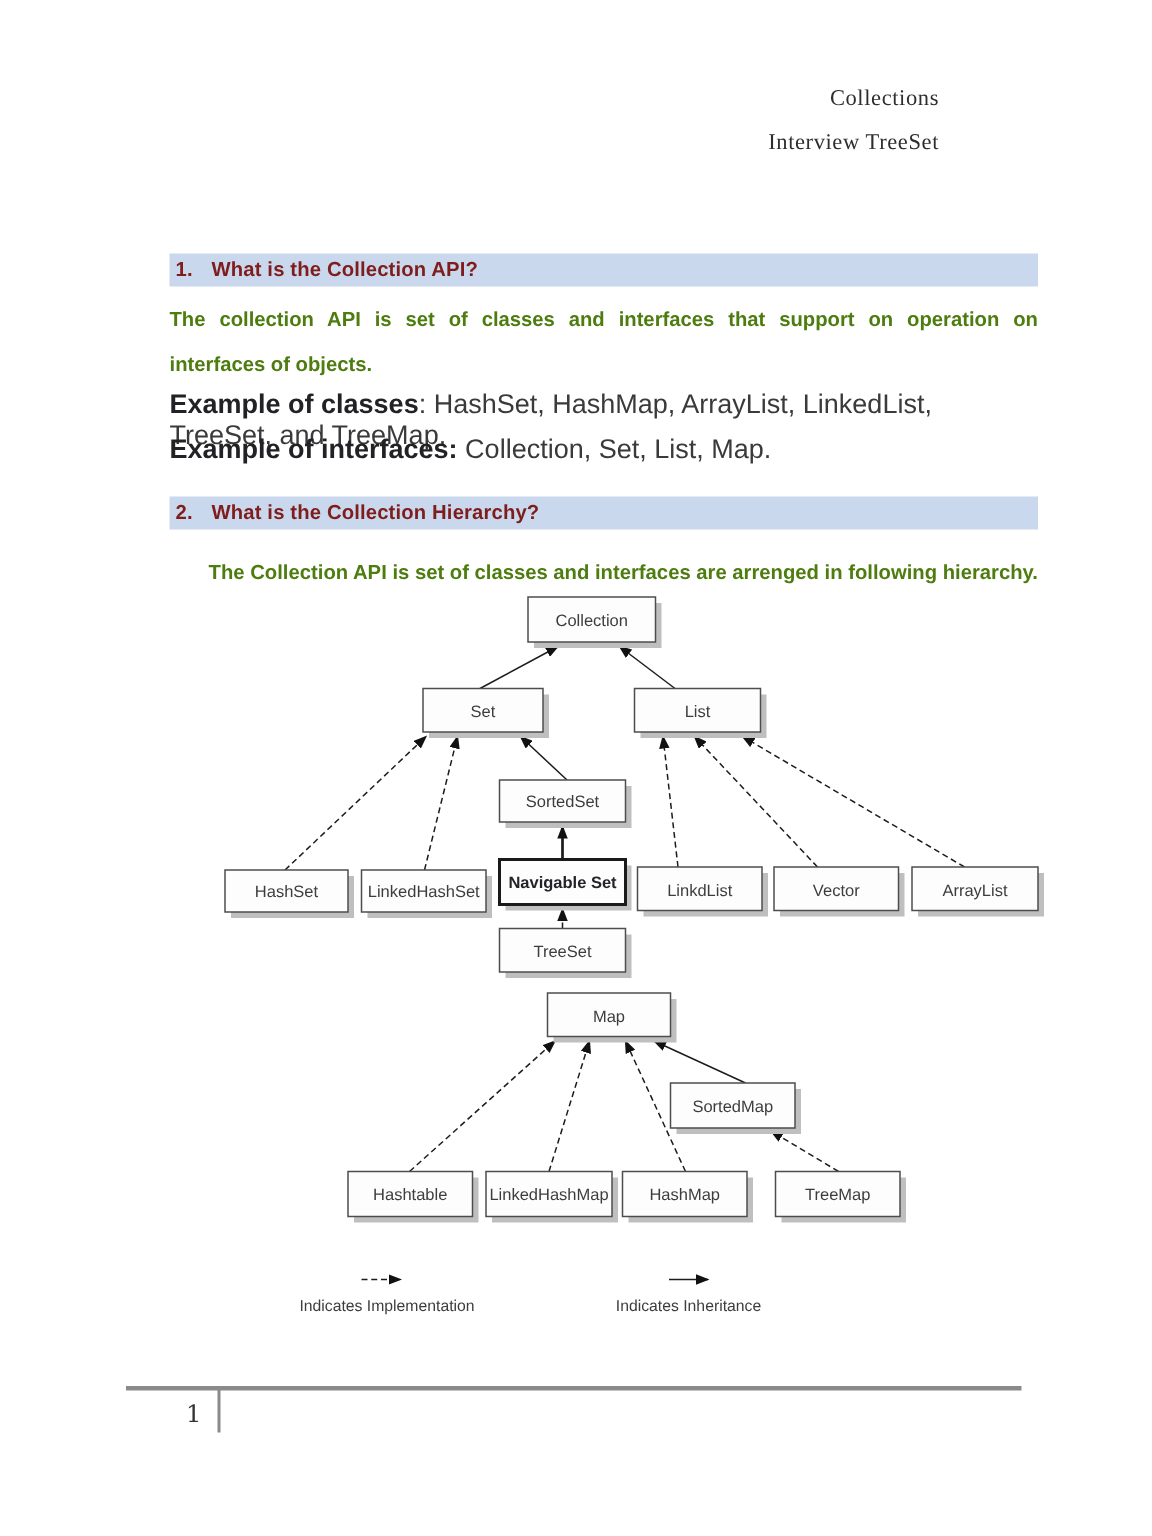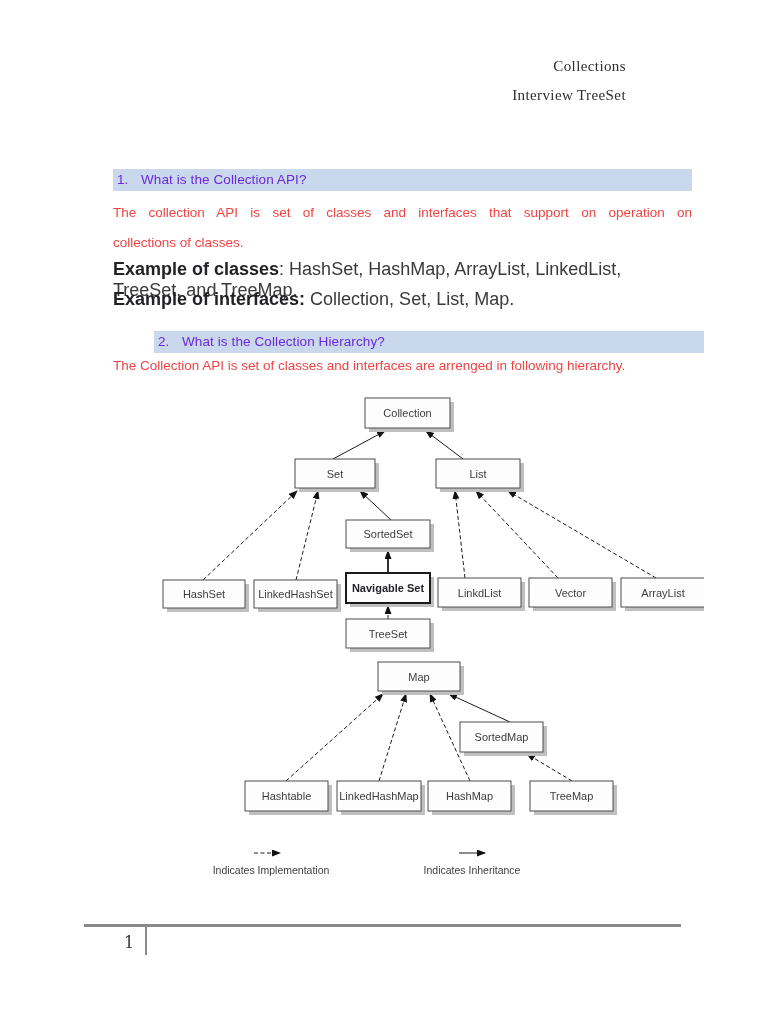--- a/index.html
+++ b/index.html
@@ -9,41 +9,41 @@
   }
   
   .doc-header {
     position:absolute; top:52px; right:78px; text-align:right;
     font-family:cursive; font-size:15px; line-height:29px;
     color:#2e2e2e; letter-spacing:0.4px;
   }
   
   .hbar {
     position:absolute; left:113px; width:575px; height:22px;
-    background:#c9d8ed; color:#6d28d9; font-weight:normal;
+    background:#c9d8ed; color:#7f1d1d; font-weight:bold;
     font-size:13.5px; line-height:22px; padding-left:4px;
     letter-spacing:0.1px;
   }
   .hbar .hnum { display:inline-block; width:24px; }
   .hbar-1 { top:169px; }
-  .hbar-2 { top:331px;margin-left:41px; }
+  .hbar-2 { top:331px; }
   
   .para {
     position:absolute; left:113px; width:579px;
-    font-size:13.5px; line-height:30px; color:#ef4444;
+    font-size:13.5px; line-height:30px; color:#4d7c0f;font-weight:bold;
   }
   .para-1 { top:198px; }
   .jline { text-align:justify; text-align-last:justify; }
   .example { position:absolute; left:113px; width:579px; font-size:18px; color:#3a3a3a; }
   .example b { color:#222226; }
   .example-1 { top:259px; }
   .example-2 { top:289px; }
-  .para-2 { top:358px; line-height:16px; }
-  
-  .diagram { position:absolute; left:126px; top:390px; width:587px; height:505px; }
+  .para-2 { top:374px; line-height:16px;text-align:right; }
+  
+  .diagram { position:absolute; left:113px; top:390px; width:587px; height:505px; }
   .node rect.shadow { fill:#bfbfbf; stroke:none; }
   .node rect.box { fill:#fdfdfd; stroke:#4d4d4d; stroke-width:1; }
   .node.bold rect.box { stroke:#1a1a1a; stroke-width:2; }
   .node text {
     font-family:"Liberation Sans", sans-serif; font-size:11px;
     fill:#3d3d3d; text-anchor:middle;
   }
   .node.bold text { font-weight:bold; fill:#23232b; }
   line.edge { stroke:#1c1c1c; stroke-width:1; }
   line.dashed { stroke-dasharray:4 2.5; }
@@ -69,21 +69,21 @@
     <div>Collections</div>
     <div>Interview TreeSet</div>
   </div>
 
   <div class="hbar hbar-1">
     <span class="hnum">1.</span><span>What is the Collection API?</span>
   </div>
 
   <div class="para para-1">
     <div class="jline">The collection API is set of classes and interfaces that support on operation on</div>
-    <div>collections of classes.</div>
+    <div>interfaces of objects.</div>
   </div>
 
   <div class="example example-1">
     <b>Example of classes</b><span>: HashSet, HashMap, ArrayList, LinkedList, TreeSet, and TreeMap.</span>
   </div>
 
   <div class="example example-2">
     <b>Example of interfaces:</b><span> Collection, Set, List, Map.</span>
   </div>
 

